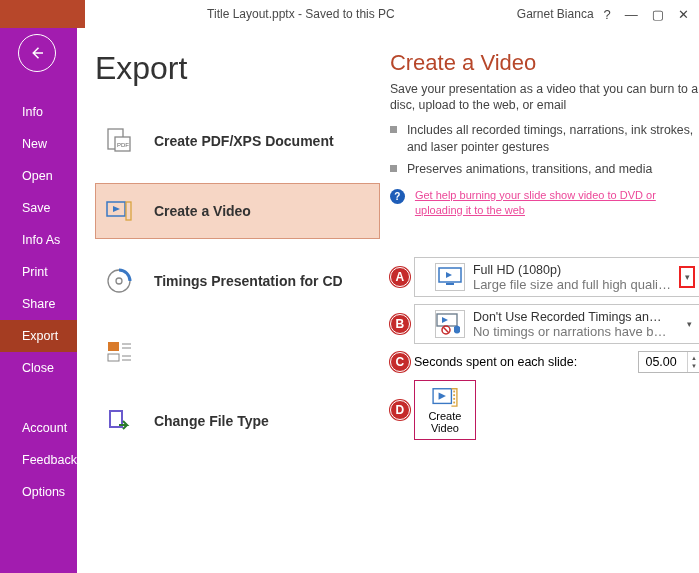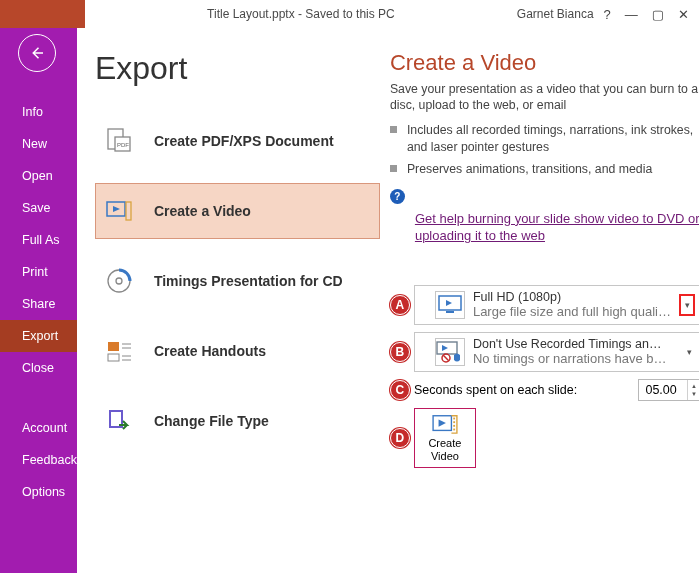--- a/index.html
+++ b/index.html
@@ -33,21 +33,21 @@
   .export-item .label { font-size: 14px; color: #333; font-weight: 600; }
   .export-list { display: flex; flex-direction: column; gap: 14px; }
 
   .right-title { color: #b7472a; font-size: 22px; font-weight: 400; margin-bottom: 6px; }
   .right-desc { font-size: 12.3px; color: #444; margin-bottom: 8px; line-height: 1.3; }
   .bullet-row { display: flex; gap: 10px; margin-bottom: 6px; font-size: 12.3px; color: #444; line-height: 1.35; }
   .bullet-square { width: 7px; height: 7px; background: #999; margin-top: 4px; flex-shrink: 0; }
 
   .help-row { display: flex; gap: 10px; margin-top: 10px; align-items: flex-start; }
   .help-icon { width: 15px; height: 15px; border-radius: 50%; background: #1e5db8; color: #fff; font-size: 10px; text-align: center; line-height: 15px; font-weight: bold; flex-shrink: 0; margin-top: 1px; }
-  .help-link { color: #701a75; text-decoration: underline; font-size: 13px; cursor: pointer; line-height: 1.35; margin-top: 22px; }
+  .help-link { color: #ec4899; text-decoration: underline; font-size: 11px; cursor: pointer; line-height: 1.35; }
 
   .options-block { margin-top: 40px; }
   .tag-row { display: flex; align-items: stretch; gap: 4px; margin-bottom: 7px; position: relative; }
   .tag-badge { width: 20px; height: 20px; border-radius: 50%; background: #c52b2b; color: #fff; font-size: 12px; font-weight: bold; display: flex; align-items: center; justify-content: center; flex-shrink: 0; align-self: center; border: 1px solid #fff; box-shadow: 0 0 0 1px #c52b2b; }
   .dropdown { flex: 1; border: 1px solid #c6c6c6; display: flex; align-items: center; padding: 4px 4px 4px 20px; background: #fff; gap: 8px; min-height: 40px; position: relative; }
   .dropdown .dd-icon { width: 30px; height: 28px; border: 1px solid #c6c6c6; display: flex; align-items: center; justify-content: center; flex-shrink: 0; }
   .dropdown .dd-text { flex: 1; overflow: hidden; }
   .dropdown .dd-title { font-size: 12.5px; color: #333; white-space: nowrap; overflow: hidden; text-overflow: ellipsis; }
   .dropdown .dd-sub { font-size: 13px; color: #777; white-space: nowrap; overflow: hidden; text-overflow: ellipsis; }
   .dropdown .chevron { font-size: 9px; color: #555; padding: 0 4px; }
@@ -84,21 +84,21 @@
     <div class="back-btn">
       <svg viewBox="0 0 24 24" fill="none" stroke="#fff" stroke-width="2">
           <path d="M14 5l-7 7 7 7M7 12h13"></path>
         </svg>
     </div>
     <div id="side-items">
         <div class="side-item">Info</div>
         <div class="side-item">New</div>
         <div class="side-item">Open</div>
         <div class="side-item">Save</div>
-        <div class="side-item">Full As</div>
+        <div class="side-item">Info As</div>
         <div class="side-item">Print</div>
         <div class="side-item">Share</div>
         <div class="side-item selected">Export</div>
         <div class="side-item">Close</div>
         <div class="side-spacer"></div>
         <div class="side-item">Account</div>
         <div class="side-item">Feedback</div>
         <div class="side-item">Options</div>
       </div>
   </div>
@@ -141,21 +141,20 @@
             <div class="icon">
               <svg width="28" height="28" viewBox="0 0 28 28">
                 <rect x="3" y="5" width="11" height="9" fill="#d97a2a"></rect>
                 <rect x="3" y="17" width="11" height="7" fill="none" stroke="#888"></rect>
                 <line x1="17" y1="7" x2="26" y2="7" stroke="#888"></line>
                 <line x1="17" y1="11" x2="26" y2="11" stroke="#888"></line>
                 <line x1="17" y1="19" x2="26" y2="19" stroke="#888"></line>
                 <line x1="17" y1="23" x2="26" y2="23" stroke="#888"></line>
               </svg>
             </div>
-            <div class="label">Create Handouts</div>
           </div>
           <div class="export-item">
             <div class="icon">
               <svg width="28" height="28" viewBox="0 0 28 28">
                 <rect x="4" y="3" width="14" height="18" fill="#6a5acd"></rect>
                 <rect x="6" y="5" width="10" height="14" fill="#fff"></rect>
                 <path d="M14 18 L22 18 L18 14 M22 18 L18 22" stroke="#2a7a2a" stroke-width="2" fill="none"></path>
               </svg>
             </div>
             <div class="label">Change File Type</div>

